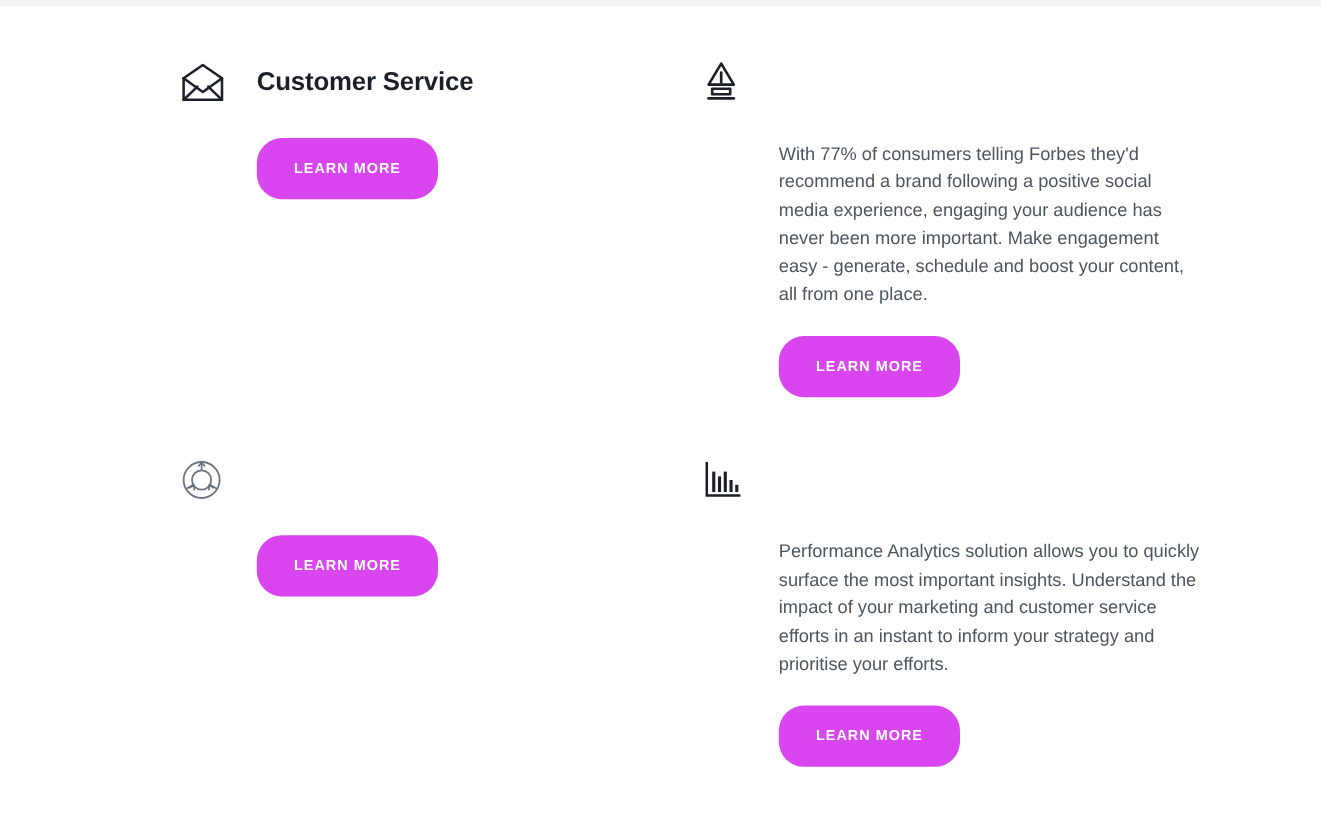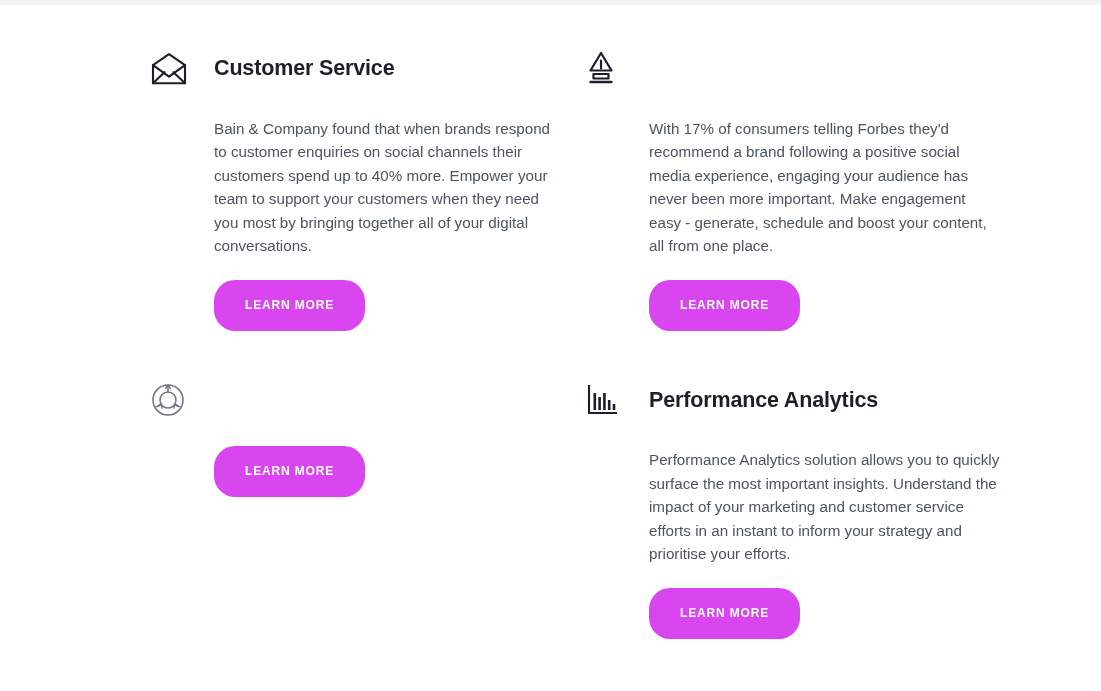--- a/index.html
+++ b/index.html
@@ -121,38 +121,37 @@
         <svg width="36" height="34" viewBox="0 0 36 34" fill="none" xmlns="http://www.w3.org/2000/svg">
           <path d="M2 13.2 L18 2.2 L34 13.2" stroke="#1b2028" stroke-width="2.1" stroke-linecap="round" stroke-linejoin="round"></path>
           <path d="M2 13.2 L2 31.2 L34 31.2 L34 13.2" stroke="#1b2028" stroke-width="2.1" stroke-linecap="round" stroke-linejoin="round"></path>
           <path d="M2 13.2 L18 24.6 L34 13.2" stroke="#1b2028" stroke-width="2.1" stroke-linecap="round" stroke-linejoin="round"></path>
           <path d="M2 31.2 L13.5 20.2" stroke="#1b2028" stroke-width="2.1" stroke-linecap="round" stroke-linejoin="round"></path>
           <path d="M34 31.2 L22.5 20.2" stroke="#1b2028" stroke-width="2.1" stroke-linecap="round" stroke-linejoin="round"></path>
         </svg>
       </span>
       <h3 class="card-title">Customer Service</h3>
     </div>
-    <p class="card-body">Bain &amp; Company found that when brands respond to customer enquiries on social channels their customers spend up to 40% more. Empower your team to support your customers when they need you most by bringing together all of your digital conversations.</p>
     <div class="card-cta-wrap">
       <button class="btn-learn-more">Learn More</button>
     </div>
   </div>
 
   <div class="feature-card col-right">
     <div class="card-head">
       <span class="card-icon">
         <svg width="30" height="36" viewBox="0 0 30 36" fill="none" xmlns="http://www.w3.org/2000/svg">
           <path d="M15 2 L25.5 19.5 L4.5 19.5 Z" stroke="#1b2028" stroke-width="2.2" stroke-linejoin="round"></path>
           <path d="M15 9.5 L15 17.5" stroke="#1b2028" stroke-width="2.2" stroke-linecap="round"></path>
           <path d="M7.5 23 L22.5 23 L22.5 27.5 L7.5 27.5 Z" stroke="#1b2028" stroke-width="2.2" stroke-linejoin="round"></path>
           <path d="M4.5 31 L25.5 31" stroke="#1b2028" stroke-width="2.4" stroke-linecap="round"></path>
         </svg>
       </span>
     </div>
-    <p class="card-body">With 17% of consumers telling Forbes they'd recommend a brand following a positive social media experience, engaging your audience has never been more important. Make engagement easy - generate, schedule and boost your content, all from one place.</p>
+    <p class="card-body">With 77% of consumers telling Forbes they'd recommend a brand following a positive social media experience, engaging your audience has never been more important. Make engagement easy - generate, schedule and boost your content, all from one place.</p>
     <div class="card-cta-wrap">
       <button class="btn-learn-more">Learn More</button>
     </div>
   </div>
 
   <div class="feature-card col-left">
     <div class="card-head">
       <span class="card-icon">
         <svg width="34" height="34" viewBox="0 0 34 34" fill="none" xmlns="http://www.w3.org/2000/svg">
           <circle cx="17" cy="17" r="15" stroke="#6b7280" stroke-width="1.5"></circle>
@@ -176,21 +175,20 @@
       <span class="card-icon">
         <svg width="32" height="32" viewBox="0 0 32 32" fill="none" xmlns="http://www.w3.org/2000/svg">
           <path d="M3 2 L3 29 L30 29" stroke="#1b2028" stroke-width="2.1" stroke-linecap="square"></path>
           <rect x="7.5" y="9" width="2.6" height="17" fill="#1b2028"></rect>
           <rect x="12.3" y="13" width="2.6" height="13" fill="#1b2028"></rect>
           <rect x="17.1" y="9" width="2.6" height="17" fill="#1b2028"></rect>
           <rect x="21.9" y="16" width="2.6" height="10" fill="#1b2028"></rect>
           <rect x="26.7" y="20" width="2.6" height="6" fill="#1b2028"></rect>
         </svg>
       </span>
-      <h3 class="card-title">Performance Analytics</h3>
     </div>
     <p class="card-body">Performance Analytics solution allows you to quickly surface the most important insights. Understand the impact of your marketing and customer service efforts in an instant to inform your strategy and prioritise your efforts.</p>
     <div class="card-cta-wrap">
       <button class="btn-learn-more">Learn More</button>
     </div>
   </div>
 
 </div>
 
 </body></html>

